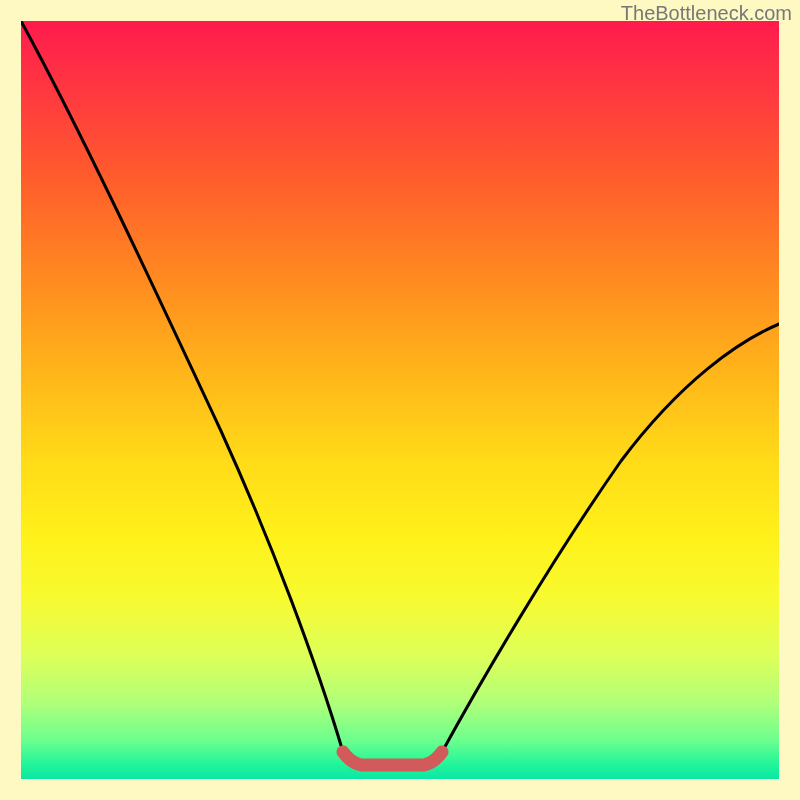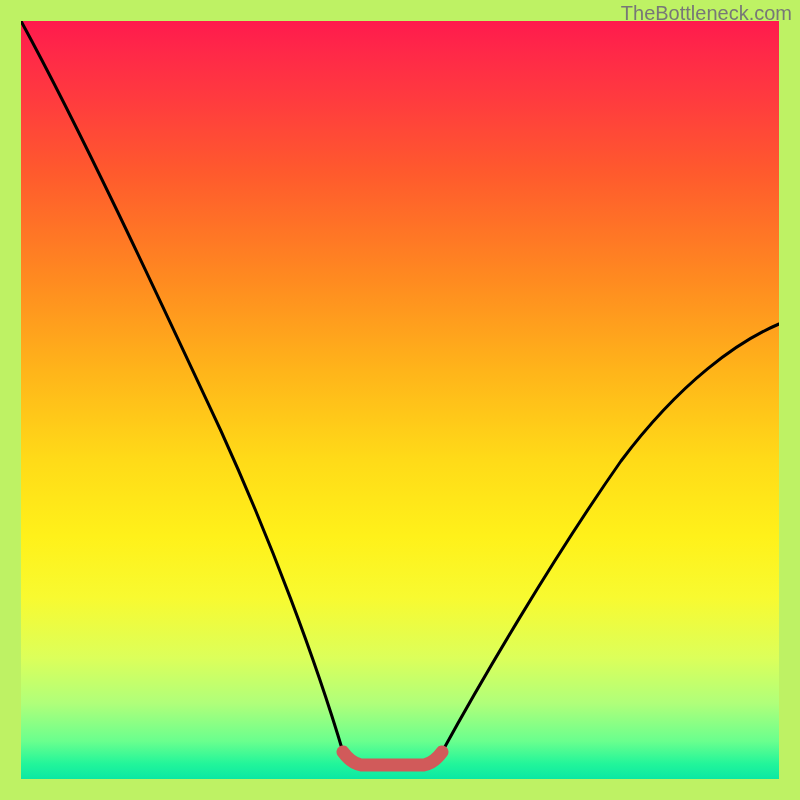--- a/index.html
+++ b/index.html
@@ -10,21 +10,21 @@
     background: #000;
     font-family: Arial, sans-serif;
     position: relative;
   }
   .frame {
     position: absolute;
     top: 0;
     left: 0;
     width: 800px;
     height: 800px;
-    background: #bef264;
+    background: #fef9c3;
   }
   .plot {
     position: absolute;
     top: 21px;
     left: 21px;
     width: 758px;
     height: 758px;
     background: linear-gradient(to bottom,
       #ff1a4d 0%,
       #ff2848 4%,

